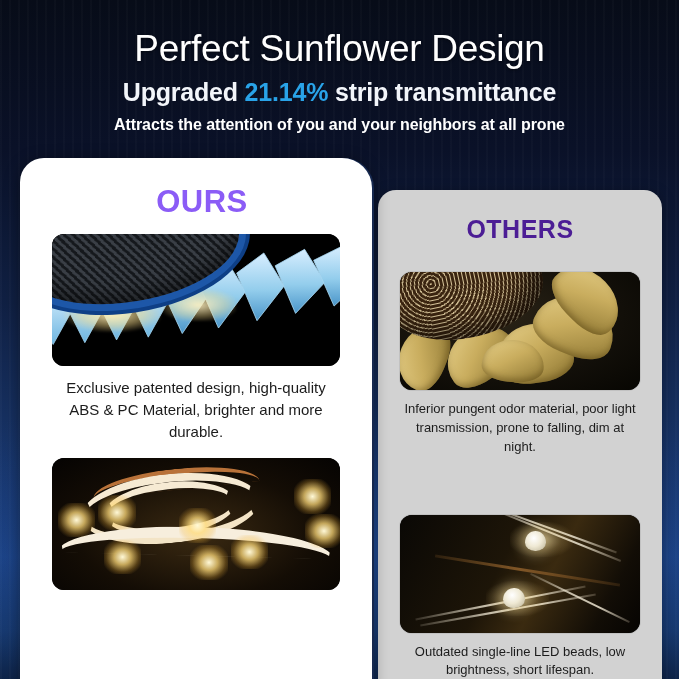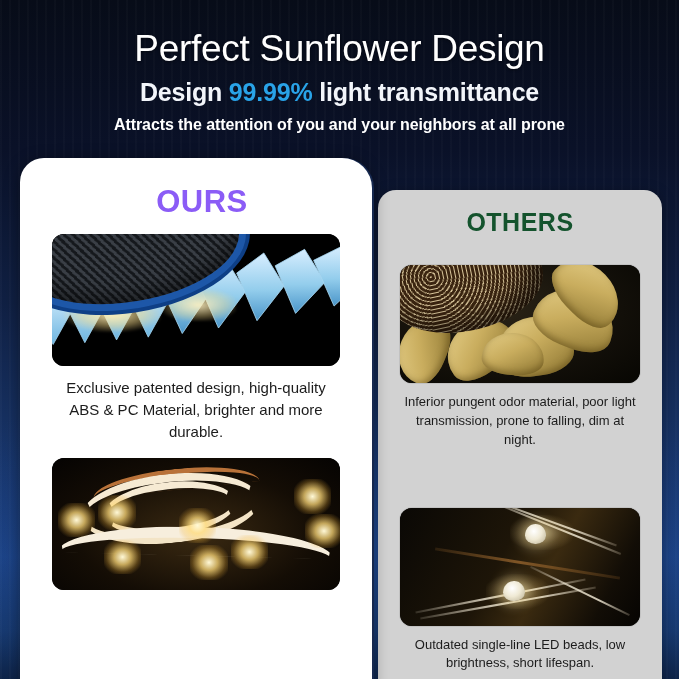--- a/index.html
+++ b/index.html
@@ -104,23 +104,23 @@
     font-weight:bold;
   }
   #ours-head {
     margin-top:26px;
     font-size:31px;
     color:#8b5cf6;
     letter-spacing:0.5px;
     margin-left:12px;
   }
   #others-head {
-    margin-top:18px;
+    margin-top:25px;
     font-size:25px;
-    color:#14532d;
+    color:#4c1d95;
     letter-spacing:0.5px;
   }
 
   
   .card { text-align:center; }
   .ours-card { padding:0 32px; }
   .others-card { padding:16px 22px; }
 
   .photo {
     position:relative;
@@ -269,21 +269,21 @@
 </head>
 <body>
 
 <div id="page">
 
   <div id="bg-texture"></div>
   <div id="bg-glow"></div>
 
   <div id="header">
     <div id="title">Perfect Sunflower Design</div>
-    <div id="subtitle"><span>Design </span><span class="pct">99.99%</span><span> light transmittance</span></div>
+    <div id="subtitle"><span>Upgraded </span><span class="pct">21.14%</span><span> strip transmittance</span></div>
     <div id="tagline">Attracts the attention of you and your neighbors at all prone</div>
   </div>
 
   <div id="panel-others">
 
     <div class="panel-head" id="others-head">OTHERS</div>
 
     <div class="card others-card">
       <div class="photo">
         <div class="art-yflower">

